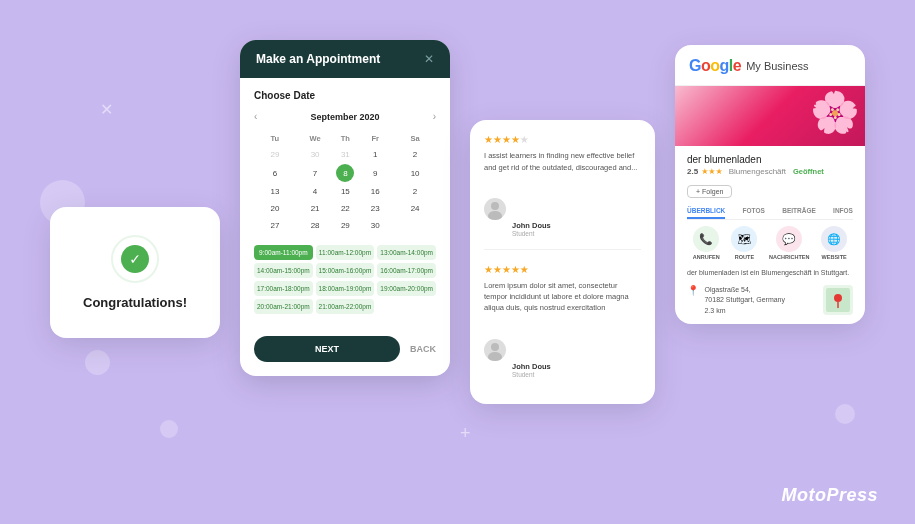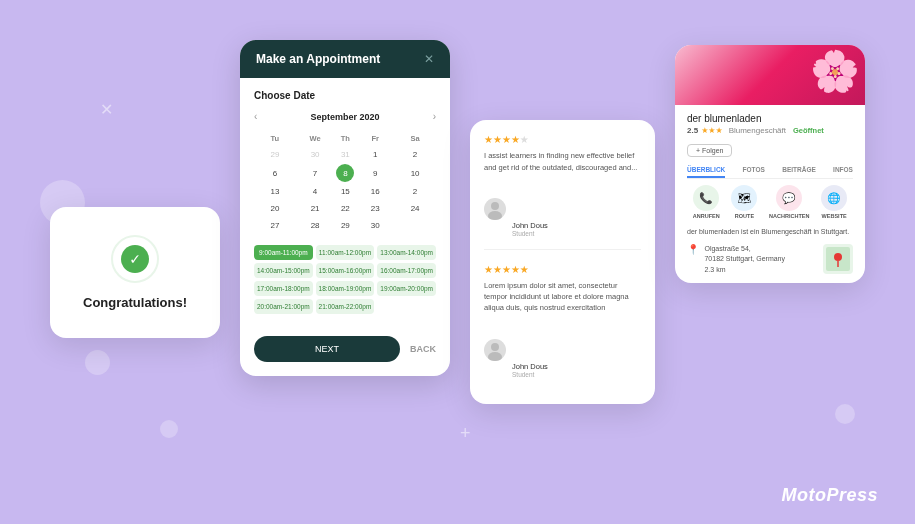--- a/index.html
+++ b/index.html
@@ -199,21 +199,21 @@
       display: flex;
       gap: 10px;
     }
     .appt-next-btn {
       background: #1a3a3a;
       color: white;
       border: none;
       border-radius: 20px;
       padding: 8px 20px;
       font-size: 9px;
-      font-weight: 400;
+      font-weight: 700;
       cursor: pointer;
       flex: 1;
     }
     .appt-back-btn {
       background: transparent;
       color: #999;
       border: none;
       font-size: 9px;
       cursor: pointer;
       font-weight: 600;
@@ -261,21 +261,21 @@
       background: #ddd;
       display: flex;
       align-items: center;
       justify-content: center;
       font-size: 8px;
       color: #888;
       overflow: hidden;
     }
     .review-author-name {
       font-size: 7.5px;
-      font-weight: 400;
+      font-weight: 700;
       color: #333;
       margin-top: 40px;
     }
     .review-author-role {
       font-size: 6.5px;
       color: #aaa;
     }
 
     
     .card-gmb {
@@ -608,20 +608,28 @@
         </div>
         <div>
           <div class="review-author-name">John Dous</div>
           <div class="review-author-role">Student</div>
         </div>
       </div>
     </div>
   </div>
 
   <div class="card-gmb">
+    <div class="gmb-header">
+      <div class="gmb-logo-row">
+        <span class="google-text">
+          <span class="g-blue">G</span><span class="g-red">o</span><span class="g-yellow">o</span><span class="g-blue">g</span><span class="g-green">l</span><span class="g-red">e</span>
+        </span>
+        <span class="gmb-my-business">My Business</span>
+      </div>
+    </div>
     <div class="gmb-image">
       <span class="gmb-flower">🌸</span>
     </div>
     <div class="gmb-content">
       <div class="gmb-shop-name">der blumenladen</div>
       <div class="gmb-rating-row">
         <span class="gmb-rating-num">2.5</span>
         <span class="gmb-stars">★★★</span>
         <span style="font-size:8px;color:#888;margin-left:3px;">Blumengeschäft</span>
         <span class="gmb-status" style="margin-left:4px;">Geöffnet</span>

